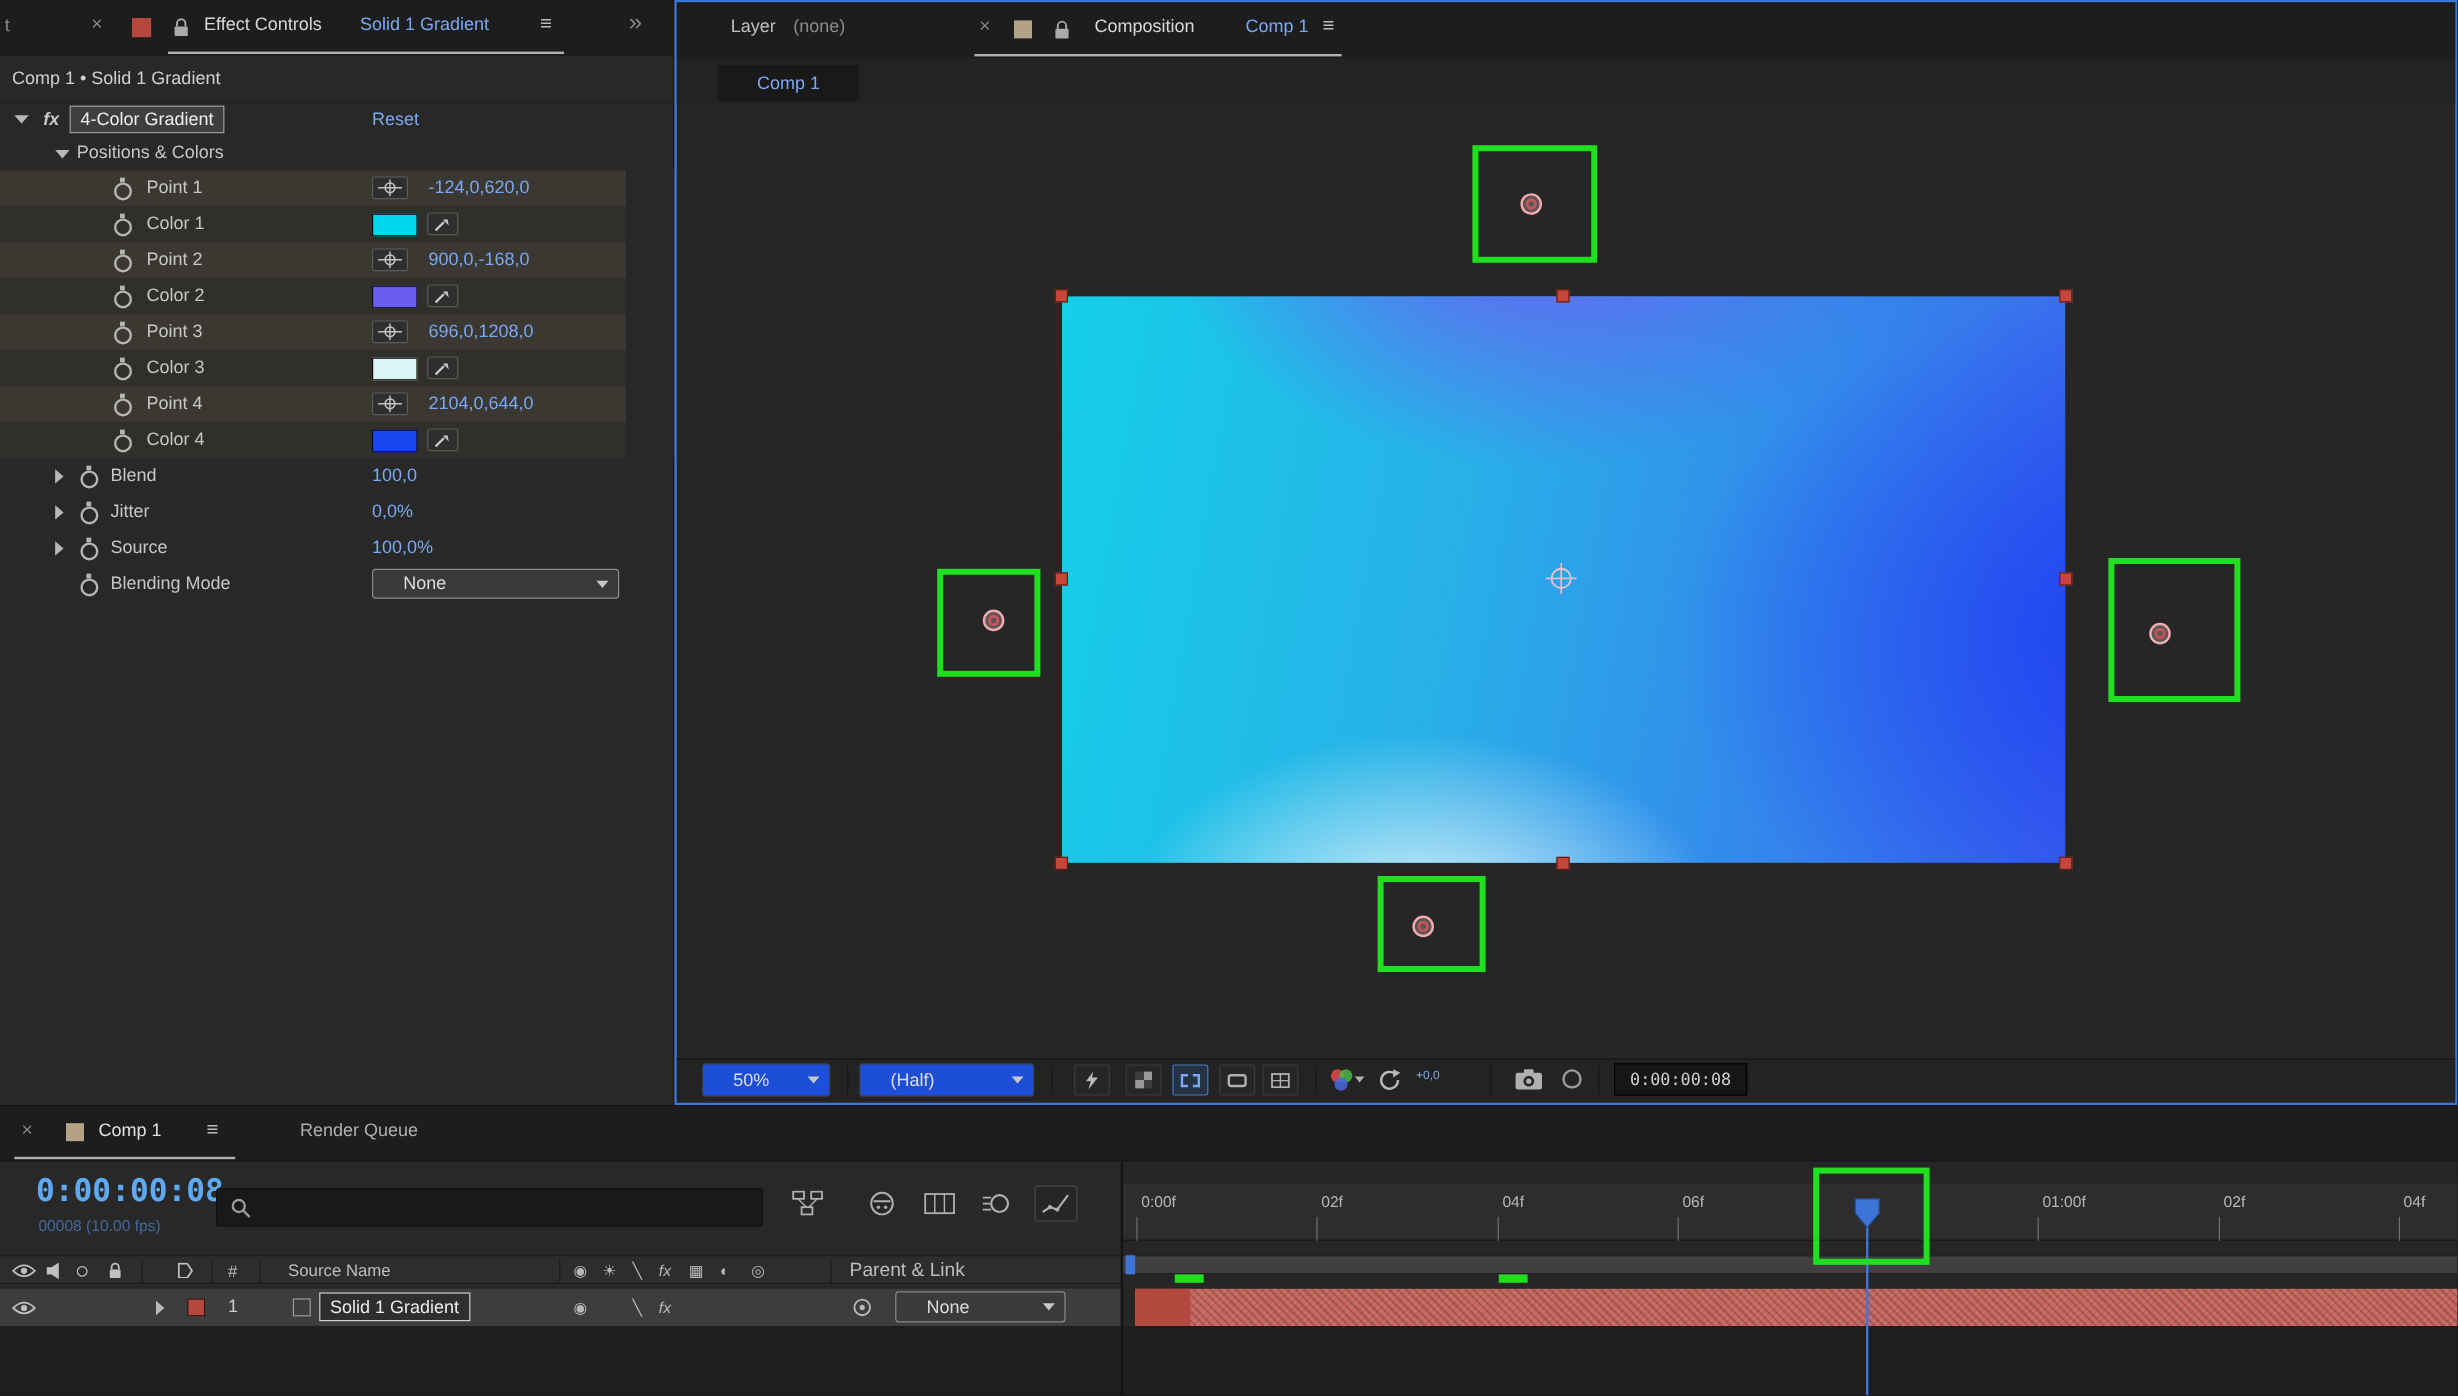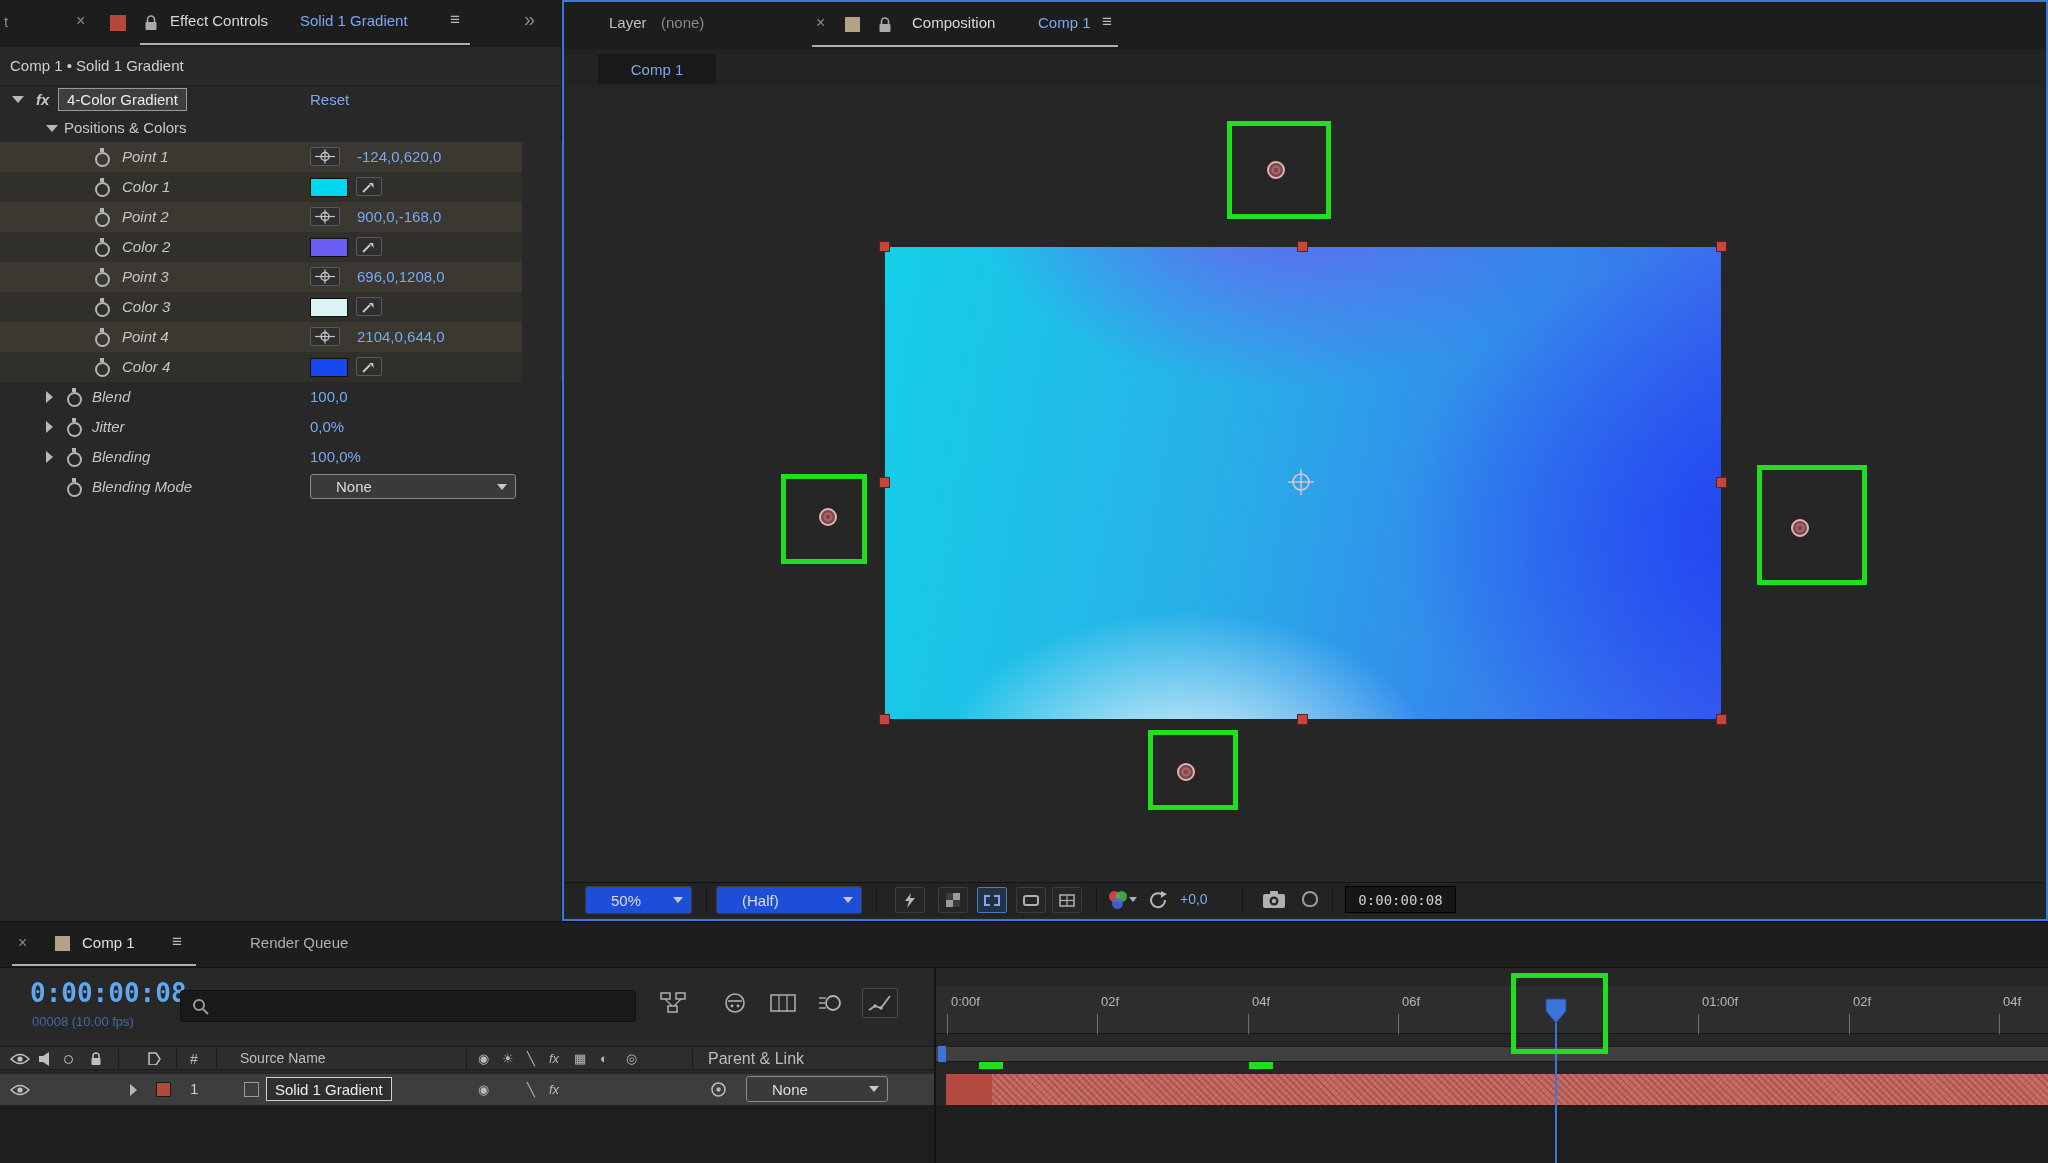--- a/index.html
+++ b/index.html
@@ -22,21 +22,21 @@
   .u-line{position:absolute;height:2px;background:#b0b0b0;}
   .icon-box{position:absolute;background:#2e2e2e;border:1px solid #5a5a5a;border-radius:2px;display:flex;align-items:center;justify-content:center;box-sizing:border-box;}
   .chip{position:absolute;width:16px;height:16px;}
 
   
   #ec{position:absolute;left:0;top:0;width:562px;height:921px;background:#282828;border-right:1px solid #151515;box-sizing:border-box;}
   #ec .tabbar{position:absolute;left:0;top:0;width:100%;height:47px;background:#1d1d1d;}
   .row{position:absolute;left:0;width:562px;}
   .row .lab{position:absolute;color:#c6c6c6;}
   .ec-row{height:30px;}
-  .ec-row .lab{line-height:30px;left:122px;font-style:italic;}
+  .ec-row .lab{line-height:30px;left:122px;}
   .band-a{background:linear-gradient(90deg,#3a3830 0,#3a3830 522px,#282828 522px);}
   .band-b{background:linear-gradient(90deg,#312f2a 0,#312f2a 522px,#282828 522px);}
   .val{position:absolute;left:357px;line-height:30px;color:#7aa8f2;}
   .val2{position:absolute;left:310px;line-height:30px;color:#7aa8f2;}
   .swatch{position:absolute;left:310px;top:6px;width:36px;height:17px;border:1px solid #101010;}
 
   
   #cp{position:absolute;left:562px;top:0;width:1486px;height:921px;background:#262626;border:2px solid #3b79d8;box-sizing:border-box;}
   #cp .tabbar{position:absolute;left:0;top:0;width:100%;height:47px;background:#1d1d1d;}
   #cp .viewer-strip{position:absolute;left:0;top:47px;width:100%;height:37px;background:#232323;}
@@ -221,21 +221,21 @@
     <div class="row ec-row" style="top:412px;">
       <span class="tri-r abs" style="left:46px;top:9px;"></span>
       <span class="sw" style="left:66px;top:6px;"></span>
       <span class="lab" style="left:92px;">Jitter</span>
       <span class="val2">0,0%</span>
     </div>
 
     <div class="row ec-row" style="top:442px;">
       <span class="tri-r abs" style="left:46px;top:9px;"></span>
       <span class="sw" style="left:66px;top:6px;"></span>
-      <span class="lab" style="left:92px;">Blending</span>
+      <span class="lab" style="left:92px;">Source</span>
       <span class="val2">100,0%</span>
     </div>
 
     <div class="row ec-row" style="top:472px;">
       <span class="sw" style="left:66px;top:6px;"></span>
       <span class="lab" style="left:92px;">Blending Mode</span>
       <div class="dd" style="left:310px;top:2px;width:206px;height:25px;">
         <span>None</span>
       </div>
     </div>
@@ -331,21 +331,21 @@
       <div class="abs" style="left:545px;top:6px;width:26px;height:22px;">
         <div class="abs" style="left:0;top:2px;width:11px;height:11px;border-radius:50%;background:#d84848;opacity:.9;"></div>
         <div class="abs" style="left:7px;top:2px;width:11px;height:11px;border-radius:50%;background:#48b848;opacity:.85;"></div>
         <div class="abs" style="left:3px;top:9px;width:11px;height:11px;border-radius:50%;background:#4868e0;opacity:.85;"></div>
         <div class="abs" style="left:20px;top:8px;border-left:4px solid transparent;border-right:4px solid transparent;border-top:5px solid #b0b0b0;"></div>
       </div>
       <svg class="abs" style="left:585px;top:8px;" width="20" height="18">
         <path d="M16 9 a7 7 0 1 1 -3 -5.5" fill="none" stroke="#b8b8b8" stroke-width="2"></path>
         <polygon points="12,0 18,3 12,7" fill="#b8b8b8"></polygon>
       </svg>
-      <span class="abs blue" style="left:616px;top:8px;font-size:14px;">+0,0</span>
+      <span class="abs blue" style="left:616px;top:8px;font-size:10px;">+0,0</span>
       <div class="vsep" style="left:678px;"></div>
       <svg class="abs" style="left:698px;top:7px;" width="24" height="19">
         <rect x="1" y="4" width="22" height="14" rx="2" fill="#b0b0b0"></rect>
         <rect x="8" y="1" width="8" height="4" rx="1" fill="#b0b0b0"></rect>
         <circle cx="12" cy="11" r="4.5" fill="#262626"></circle>
         <circle cx="12" cy="11" r="2.2" fill="#b0b0b0"></circle>
       </svg>
       <div class="abs" style="left:738px;top:8px;width:16px;height:16px;border:2px solid #9a9a9a;border-radius:50% 50% 45% 45%;box-sizing:border-box;"></div>
       <div class="vsep" style="left:768px;"></div>
       <div class="abs mono" style="left:781px;top:3px;width:111px;height:27px;background:#161616;border:1px solid #000;display:flex;align-items:center;justify-content:center;color:#d0d0d0;font-size:14px;box-sizing:border-box;">

